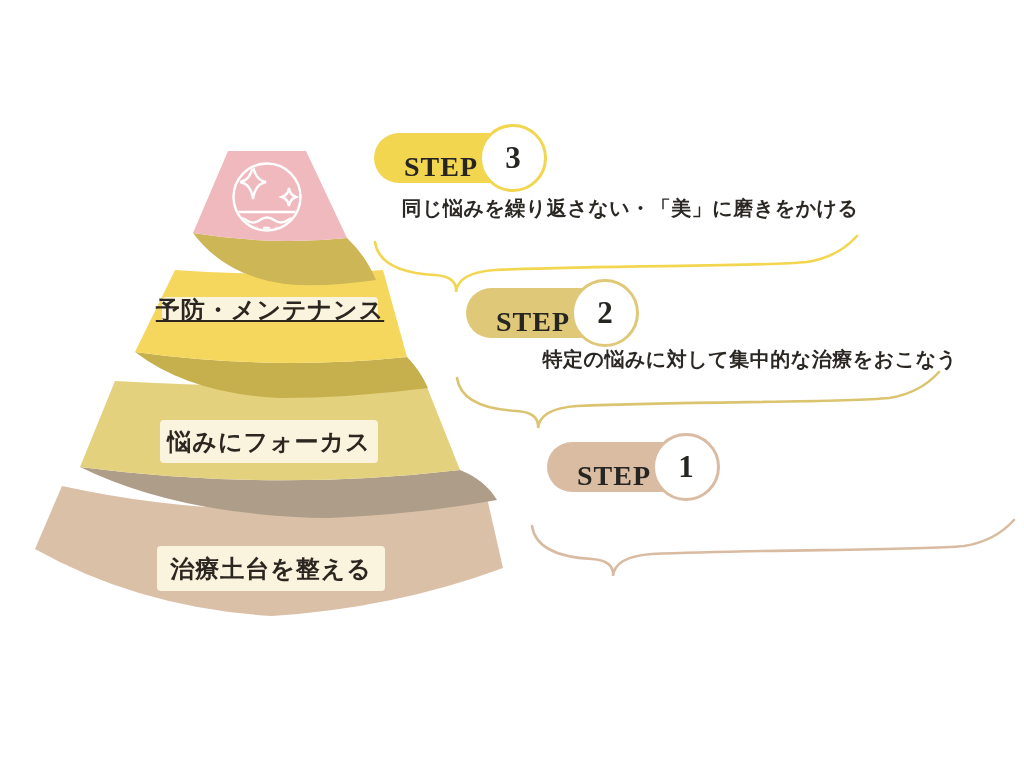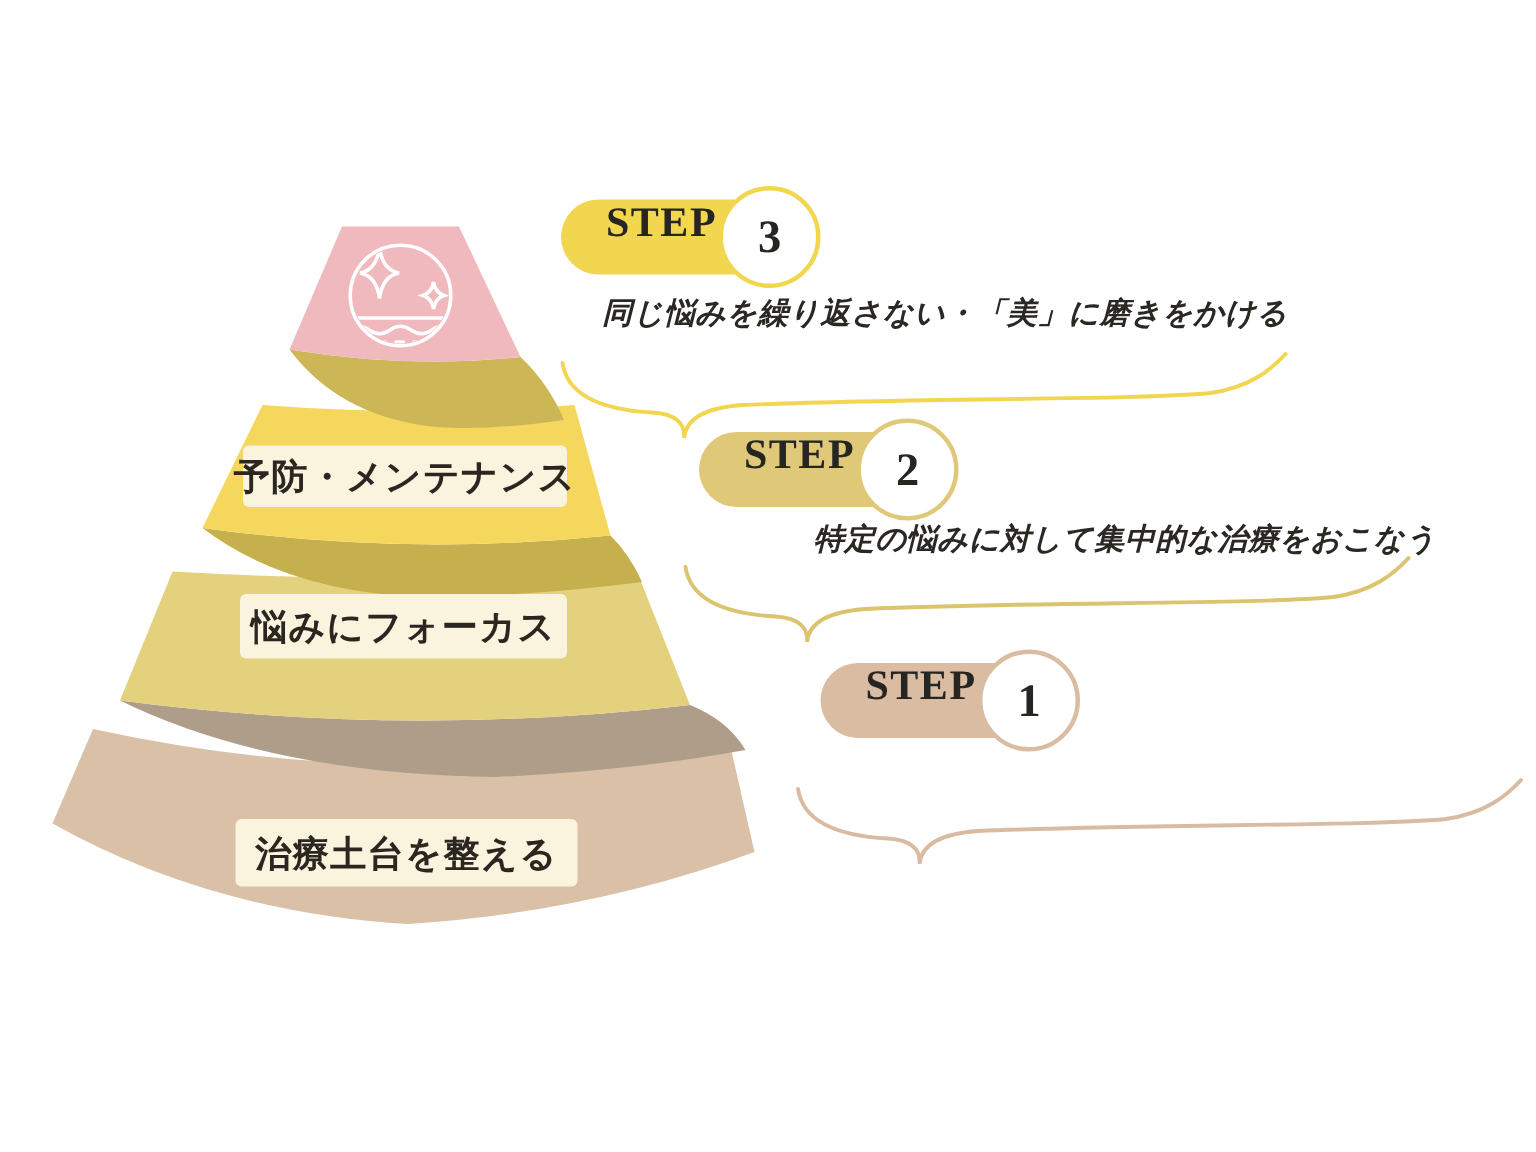--- a/index.html
+++ b/index.html
@@ -7,48 +7,48 @@
     position:relative;width:1024px;height:768px;overflow:hidden;background:#ffffff;
     font-family:"Liberation Serif","DejaVu Serif",serif;color:#2b2824;
   }
   .stage svg{position:absolute;left:0;top:0;}
   
   .tier-label{
     position:absolute;display:flex;align-items:center;justify-content:center;
     background:#faf3de;border-radius:4px;
     font-size:24px;font-weight:700;letter-spacing:1px;color:#2b2620;white-space:nowrap;
   }
-  .tier-label.l2{left:162px;top:297px;width:216px;height:41px;}
-  .tier-label.l3{left:160px;top:396px;width:218px;height:43px;}
+  .tier-label.l2{left:162px;top:297px;width:216px;height:25px;text-decoration:underline;}
+  .tier-label.l3{left:160px;top:420px;width:218px;height:43px;}
   .tier-label.l4{left:157px;top:546px;width:228px;height:45px;}
   
   .badge{position:absolute;width:215px;height:70px;}
   .badge .pill{
     position:absolute;left:0;top:9px;width:148px;height:50px;border-radius:26px;
-    display:flex;align-items:flex-start;padding-left:30px;box-sizing:border-box;
+    display:flex;align-items:flex-end;padding-left:30px;box-sizing:border-box;
     font-size:28px;font-weight:600;letter-spacing:1px;color:#262522;
   }
   .badge .num-circle{
     position:absolute;left:105px;top:0;width:62px;height:62px;border-radius:50%;
     background:#ffffff;display:flex;align-items:center;justify-content:center;
     font-size:31px;font-weight:600;color:#262522;
   }
   .badge.b3{left:374px;top:124px;}
   .badge.b3 .pill{background:#f2d64f;}
   .badge.b3 .num-circle{border:3px solid #f2d64f;}
   .badge.b2{left:466px;top:279px;}
   .badge.b2 .pill{background:#dfc978;}
   .badge.b2 .num-circle{border:3px solid #dfc978;}
   .badge.b1{left:547px;top:433px;}
   .badge.b1 .pill{background:#d9bca2;}
   .badge.b1 .num-circle{border:3px solid #d9bca2;}
   
   .step-desc{
     position:absolute;transform:translateX(-50%);white-space:nowrap;
-    font-size:20px;font-weight:700;color:#2b2824;letter-spacing:0.5px;font-style:italic;
+    font-size:20px;font-weight:700;color:#2b2824;letter-spacing:0.5px;
   }
   .step-desc.d3{left:630px;top:195px;}
   .step-desc.d2{left:722px;top:346px;margin-left:28px;}
   .step-desc.d1{left:801px;top:503px;}
 </style>
 </head>
 <body>
 
 <div class="stage">
 

